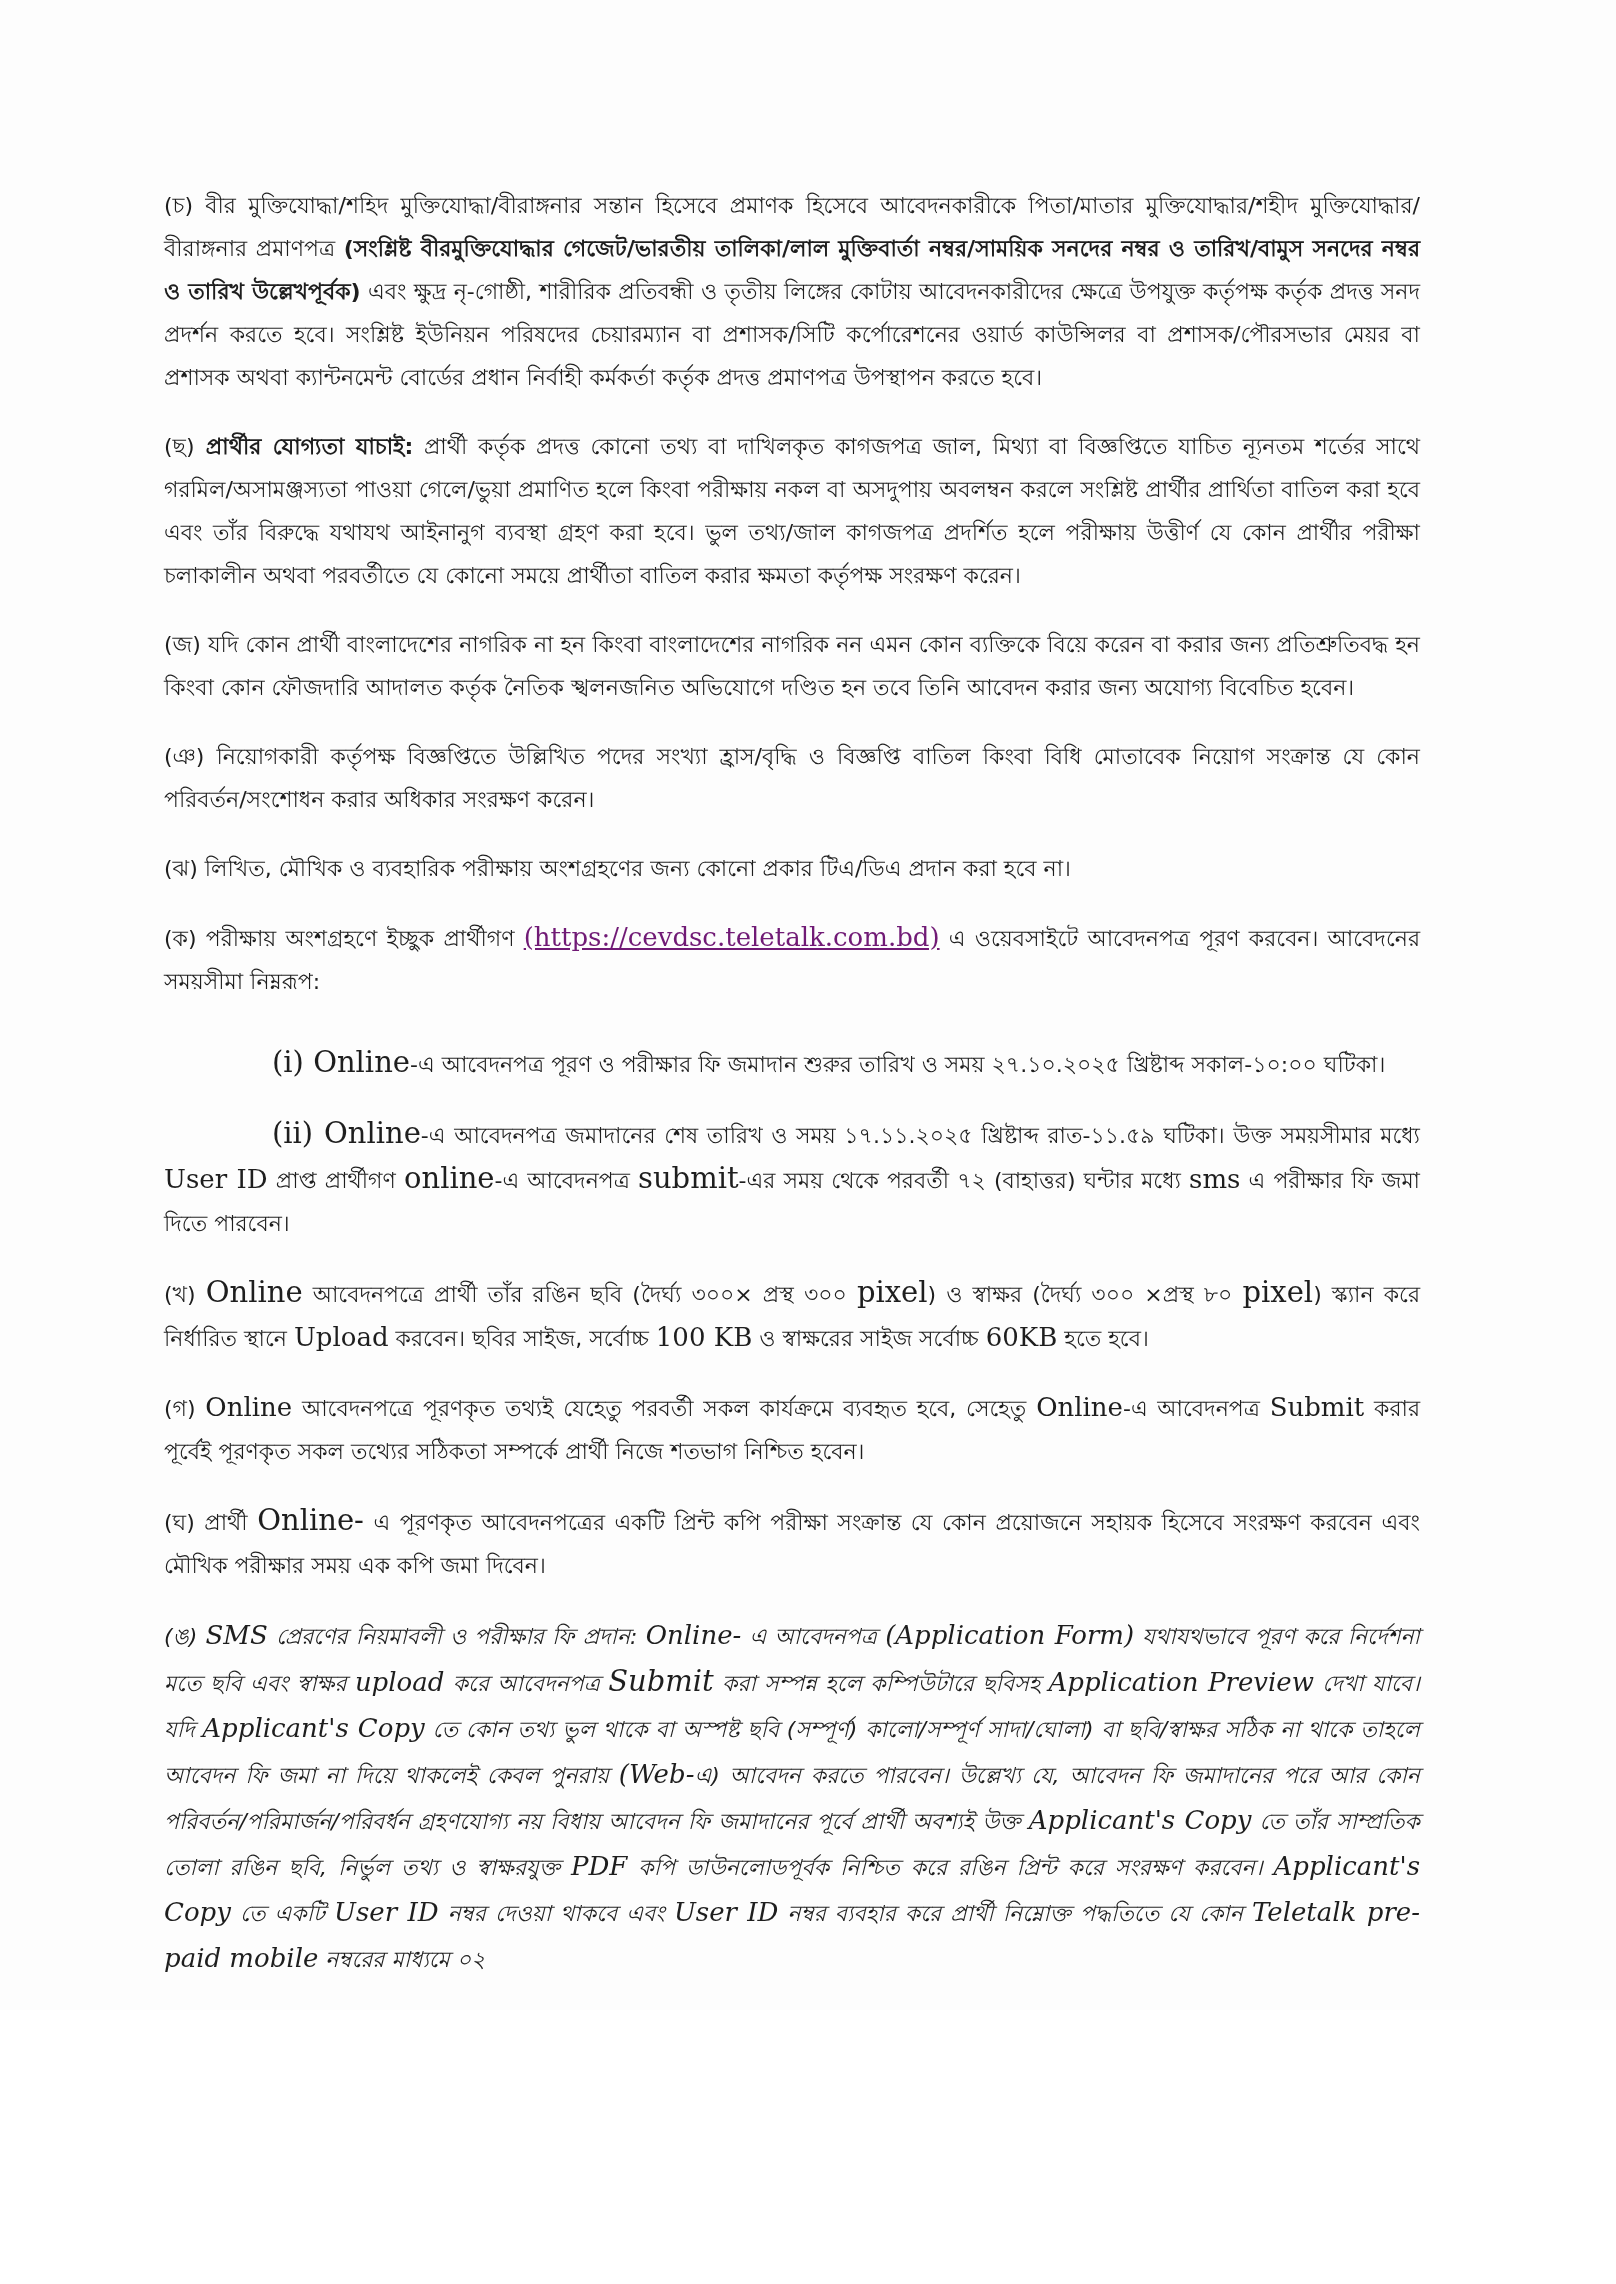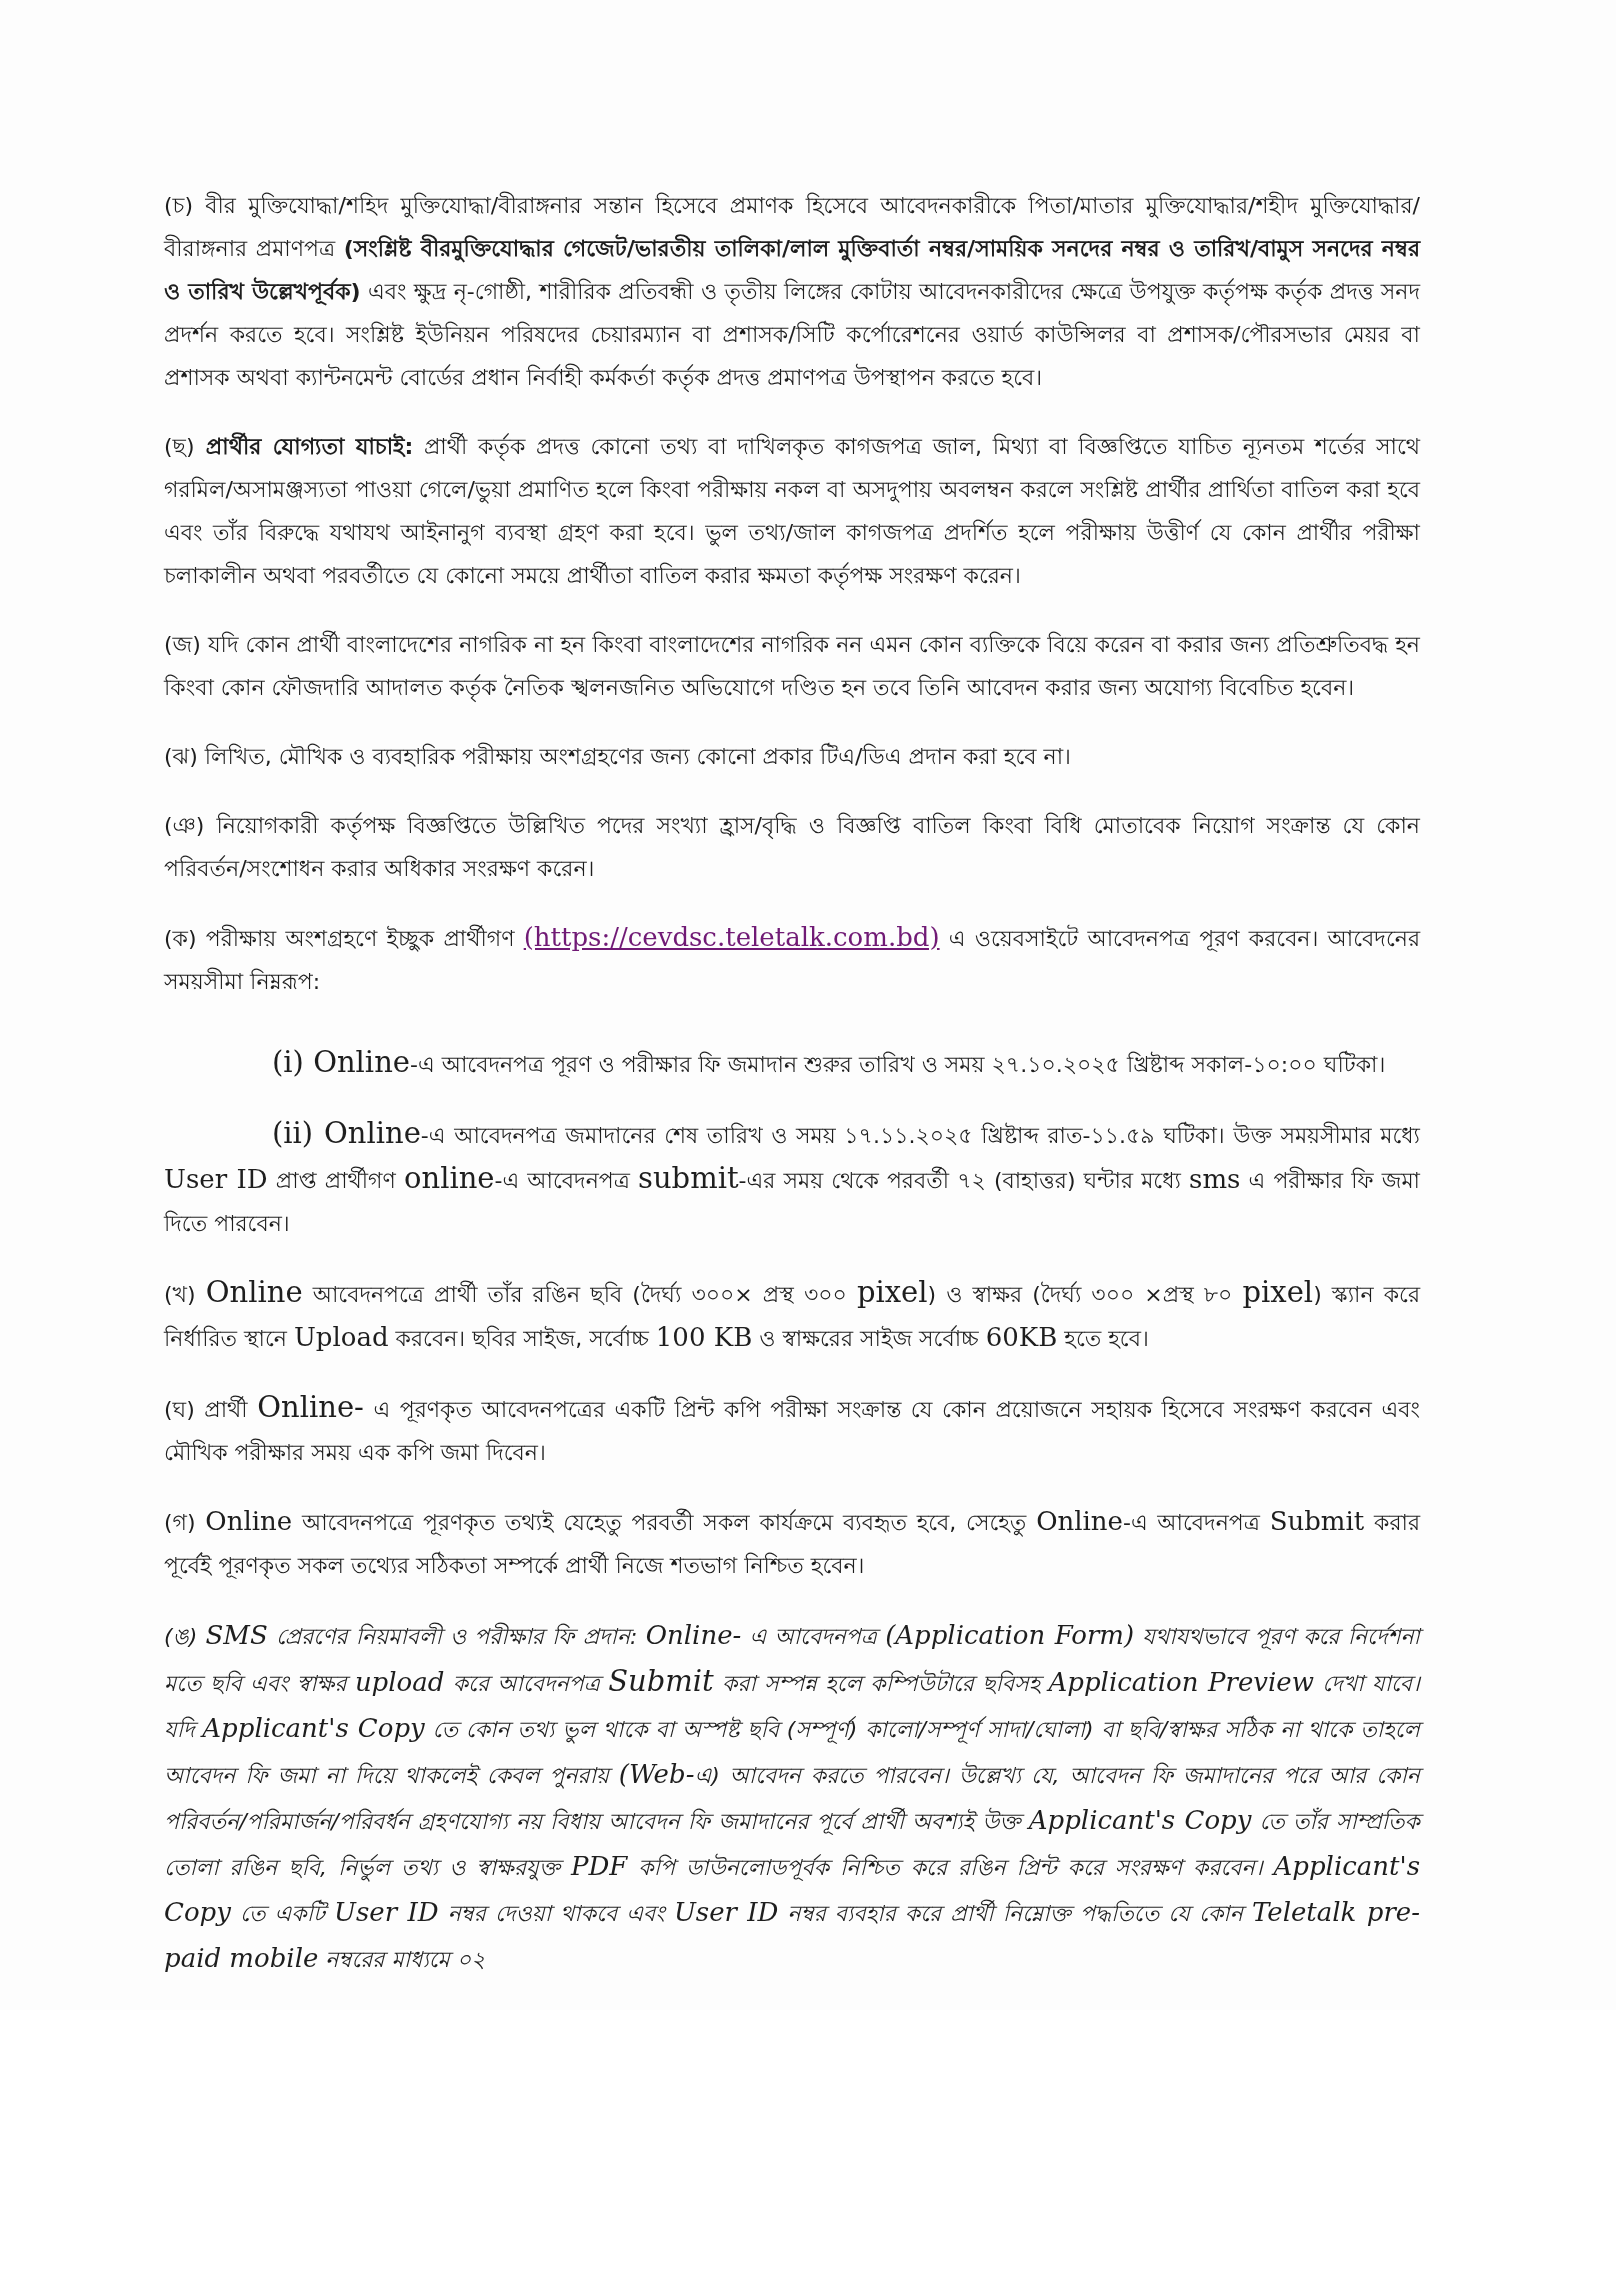--- a/index.html
+++ b/index.html
@@ -40,25 +40,25 @@
 
     <p class="para">
       <span>(ছ)</span><span class="bold"> প্রার্থীর যোগ্যতা যাচাই:</span><span> প্রার্থী কর্তৃক প্রদত্ত কোনো তথ্য বা দাখিলকৃত কাগজপত্র জাল, মিথ্যা বা বিজ্ঞপ্তিতে যাচিত ন্যূনতম শর্তের সাথে গরমিল/অসামঞ্জস্যতা পাওয়া গেলে/ভুয়া প্রমাণিত হলে কিংবা পরীক্ষায় নকল বা অসদুপায় অবলম্বন করলে সংশ্লিষ্ট প্রার্থীর প্রার্থিতা বাতিল করা হবে এবং তাঁর বিরুদ্ধে যথাযথ আইনানুগ ব্যবস্থা গ্রহণ করা হবে। ভুল তথ্য/জাল কাগজপত্র প্রদর্শিত হলে পরীক্ষায় উত্তীর্ণ যে কোন প্রার্থীর পরীক্ষা চলাকালীন অথবা পরবর্তীতে যে কোনো সময়ে প্রার্থীতা বাতিল করার ক্ষমতা কর্তৃপক্ষ সংরক্ষণ করেন।</span>
     </p>
 
     <p class="para">
       <span>(জ) যদি কোন প্রার্থী বাংলাদেশের নাগরিক না হন কিংবা বাংলাদেশের নাগরিক নন এমন কোন ব্যক্তিকে বিয়ে করেন বা করার জন্য প্রতিশ্রুতিবদ্ধ হন কিংবা কোন ফৌজদারি আদালত কর্তৃক নৈতিক স্খলনজনিত অভিযোগে দণ্ডিত হন তবে তিনি আবেদন করার জন্য অযোগ্য বিবেচিত হবেন।</span>
     </p>
 
     <p class="para">
-      <span>(ঝ) লিখিত, মৌখিক ও ব্যবহারিক পরীক্ষায় অংশগ্রহণের জন্য কোনো প্রকার টিএ/ডিএ প্রদান করা হবে না।</span>
+      <span>(ঞ) নিয়োগকারী কর্তৃপক্ষ বিজ্ঞপ্তিতে উল্লিখিত পদের সংখ্যা হ্রাস/বৃদ্ধি ও বিজ্ঞপ্তি বাতিল কিংবা বিধি মোতাবেক নিয়োগ সংক্রান্ত যে কোন পরিবর্তন/সংশোধন করার অধিকার সংরক্ষণ করেন।</span>
     </p>
 
     <p class="para">
-      <span>(ঞ) নিয়োগকারী কর্তৃপক্ষ বিজ্ঞপ্তিতে উল্লিখিত পদের সংখ্যা হ্রাস/বৃদ্ধি ও বিজ্ঞপ্তি বাতিল কিংবা বিধি মোতাবেক নিয়োগ সংক্রান্ত যে কোন পরিবর্তন/সংশোধন করার অধিকার সংরক্ষণ করেন।</span>
+      <span>(ঝ) লিখিত, মৌখিক ও ব্যবহারিক পরীক্ষায় অংশগ্রহণের জন্য কোনো প্রকার টিএ/ডিএ প্রদান করা হবে না।</span>
     </p>
 
 
 
     <p class="para">
       <span>(ক) পরীক্ষায় অংশগ্রহণে ইচ্ছুক প্রার্থীগণ </span><span class="link">(https://cevdsc.teletalk.com.bd)</span><span> এ ওয়েবসাইটে আবেদনপত্র পূরণ করবেন। আবেদনের সময়সীমা নিম্নরূপ:</span>
     </p>
 
     <p class="para indent" style="padding-left:0;text-indent:108px;">
       <span class="latin-lg">(i) </span><span class="latin-lg">Online</span><span>-এ আবেদনপত্র পূরণ ও পরীক্ষার ফি জমাদান শুরুর তারিখ ও সময় ২৭.১০.২০২৫ খ্রিষ্টাব্দ সকাল-১০:০০ ঘটিকা।</span>
@@ -66,25 +66,25 @@
 
     <p class="para" style="text-indent:108px;">
       <span class="latin-lg">(ii) </span><span class="latin-lg">Online</span><span>-এ আবেদনপত্র জমাদানের শেষ তারিখ ও সময় ১৭.১১.২০২৫ খ্রিষ্টাব্দ রাত-১১.৫৯ ঘটিকা। উক্ত সময়সীমার মধ্যে </span><span class="latin">User ID</span><span> প্রাপ্ত প্রার্থীগণ </span><span class="latin-lg">online</span><span>-এ আবেদনপত্র </span><span class="latin-lg">submit</span><span>-এর সময় থেকে পরবর্তী ৭২ (বাহাত্তর) ঘন্টার মধ্যে </span><span class="latin">sms</span><span> এ পরীক্ষার ফি জমা দিতে পারবেন।</span>
     </p>
 
     <p class="para">
       <span>(খ) </span><span class="latin-lg">Online</span><span> আবেদনপত্রে প্রার্থী তাঁর রঙিন ছবি (দৈর্ঘ্য ৩০০× প্রস্থ ৩০০ </span><span class="latin-lg">pixel</span><span>) ও স্বাক্ষর (দৈর্ঘ্য ৩০০ ×প্রস্থ ৮০ </span><span class="latin-lg">pixel</span><span>) স্ক্যান করে নির্ধারিত স্থানে </span><span class="latin">Upload</span><span> করবেন। ছবির সাইজ, সর্বোচ্চ </span><span class="latin">100 KB</span><span> ও স্বাক্ষরের সাইজ সর্বোচ্চ </span><span class="latin">60KB</span><span> হতে হবে।</span>
     </p>
 
     <p class="para">
-      <span>(ঘ) প্রার্থী </span><span class="latin-lg">Online-</span><span> এ পূরণকৃত আবেদনপত্রের একটি প্রিন্ট কপি পরীক্ষা সংক্রান্ত যে কোন প্রয়োজনে সহায়ক হিসেবে সংরক্ষণ করবেন এবং মৌখিক পরীক্ষার সময় এক কপি জমা দিবেন।</span>
+      <span>(গ) </span><span class="latin">Online</span><span> আবেদনপত্রে পূরণকৃত তথ্যই যেহেতু পরবর্তী সকল কার্যক্রমে ব্যবহৃত হবে, সেহেতু </span><span class="latin">Online</span><span>-এ আবেদনপত্র </span><span class="latin">Submit</span><span> করার পূর্বেই পূরণকৃত সকল তথ্যের সঠিকতা সম্পর্কে প্রার্থী নিজে শতভাগ নিশ্চিত হবেন।</span>
     </p>
 
     <p class="para">
-      <span>(গ) </span><span class="latin">Online</span><span> আবেদনপত্রে পূরণকৃত তথ্যই যেহেতু পরবর্তী সকল কার্যক্রমে ব্যবহৃত হবে, সেহেতু </span><span class="latin">Online</span><span>-এ আবেদনপত্র </span><span class="latin">Submit</span><span> করার পূর্বেই পূরণকৃত সকল তথ্যের সঠিকতা সম্পর্কে প্রার্থী নিজে শতভাগ নিশ্চিত হবেন।</span>
+      <span>(ঘ) প্রার্থী </span><span class="latin-lg">Online-</span><span> এ পূরণকৃত আবেদনপত্রের একটি প্রিন্ট কপি পরীক্ষা সংক্রান্ত যে কোন প্রয়োজনে সহায়ক হিসেবে সংরক্ষণ করবেন এবং মৌখিক পরীক্ষার সময় এক কপি জমা দিবেন।</span>
     </p>
 
     <p class="para tight">
       <span>(ঙ) </span><span class="latin">SMS</span><span> প্রেরণের নিয়মাবলী ও পরীক্ষার ফি প্রদান: </span><span class="latin">Online-</span><span> এ আবেদনপত্র </span><span class="latin">(Application Form)</span><span> যথাযথভাবে পূরণ করে নির্দেশনা মতে ছবি এবং স্বাক্ষর </span><span class="latin">upload</span><span> করে আবেদনপত্র </span><span class="latin-lg">Submit</span><span> করা সম্পন্ন হলে কম্পিউটারে ছবিসহ </span><span class="latin">Application Preview</span><span> দেখা যাবে। যদি </span><span class="latin">Applicant's Copy</span><span> তে কোন তথ্য ভুল থাকে বা অস্পষ্ট ছবি (সম্পূর্ণ) কালো/সম্পূর্ণ সাদা/ঘোলা) বা ছবি/স্বাক্ষর সঠিক না থাকে তাহলে আবেদন ফি জমা না দিয়ে থাকলেই কেবল পুনরায় </span><span class="latin">(Web-</span><span>এ) আবেদন করতে পারবেন। উল্লেখ্য যে, আবেদন ফি জমাদানের পরে আর কোন পরিবর্তন/পরিমার্জন/পরিবর্ধন গ্রহণযোগ্য নয় বিধায় আবেদন ফি জমাদানের পূর্বে প্রার্থী অবশ্যই উক্ত </span><span class="latin">Applicant's Copy</span><span> তে তাঁর সাম্প্রতিক তোলা রঙিন ছবি, নির্ভুল তথ্য ও স্বাক্ষরযুক্ত </span><span class="latin">PDF</span><span> কপি ডাউনলোডপূর্বক নিশ্চিত করে রঙিন প্রিন্ট করে সংরক্ষণ করবেন। </span><span class="latin">Applicant's Copy</span><span> তে একটি </span><span class="latin">User ID</span><span> নম্বর দেওয়া থাকবে এবং </span><span class="latin">User ID</span><span> নম্বর ব্যবহার করে প্রার্থী নিম্নোক্ত পদ্ধতিতে যে কোন </span><span class="latin">Teletalk pre-paid mobile</span><span> নম্বরের মাধ্যমে ০২</span>
     </p>
 
   </div>
 </div>
 
 

